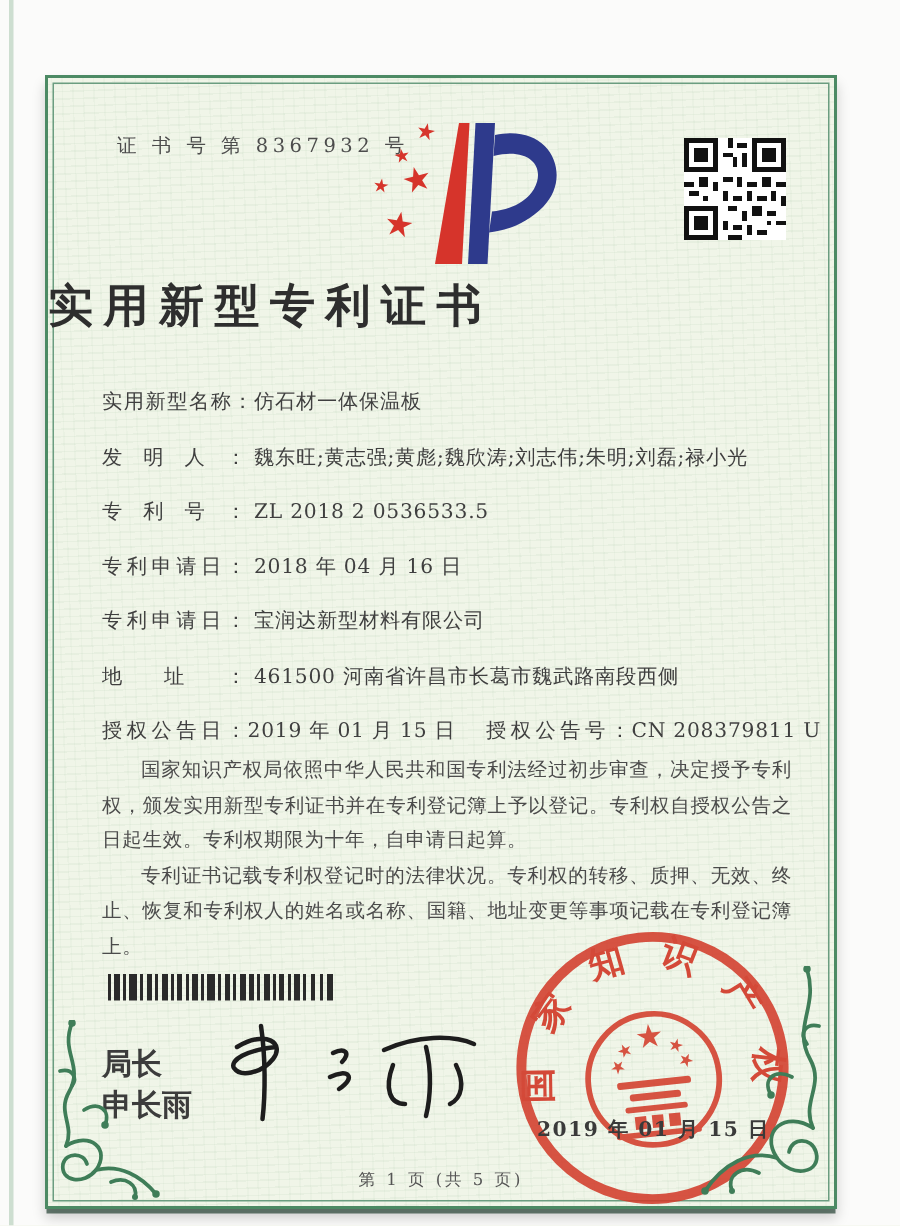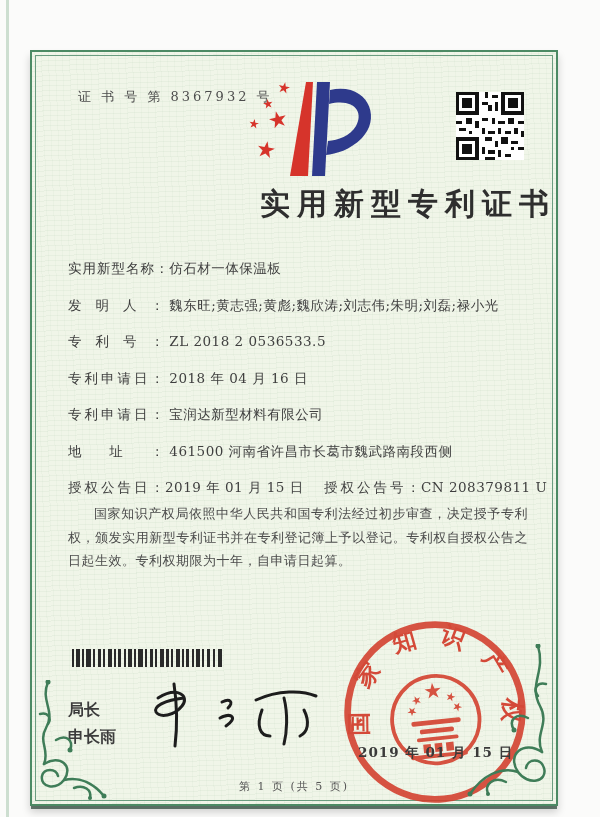--- a/index.html
+++ b/index.html
@@ -17,39 +17,39 @@
       repeating-linear-gradient(-2deg, rgba(110,160,115,.07) 0 1px, rgba(255,255,255,0) 1px 5px),
       repeating-linear-gradient(88deg, rgba(120,170,125,.05) 0 1px, rgba(255,255,255,0) 1px 7px);
     border:2px solid #4c8a64;
     box-shadow:0 4px 0 -1px rgba(25,55,40,.65), 0 6px 8px rgba(0,0,0,.18);
   }
   .paper-inner{position:absolute;inset:3px;border:1px solid #6b9d80;pointer-events:none;}
   .cert-no{position:absolute;left:36px;top:36px;font-size:13px;letter-spacing:3px;color:#4c4c4c;margin-left:10px;}
   .logo{position:absolute;left:208px;top:24px;width:156px;height:106px;}
   .qr{position:absolute;left:424px;top:40px;width:68px;height:68px;}
   .title{
-    position:absolute;left:0;top:132px;width:100%;text-align:right;
+    position:absolute;left:0;top:132px;width:100%;text-align:left;
     font-size:30px;font-weight:bold;letter-spacing:7px;color:#2e2e2e;
   }
   .fields{position:absolute;left:36px;top:206px;right:26px;font-size:13.5px;color:#3f3f3f;}
   .frow{margin-bottom:15.5px;line-height:21px;white-space:nowrap;}
   .flabel{
     display:inline-block;width:97px;letter-spacing:1px;
     text-align:justify;text-align-last:justify;vertical-align:top;
   }
   .fvalue{letter-spacing:.5px;text-align:center;}
   .frow.dual .pair2{margin-left:16px;}
   .body-text{
     position:absolute;left:36px;top:450px;right:28px;
     font-size:13px;line-height:23.5px;color:#4b4b4b;text-align:justify;letter-spacing:.5px;
   }
   .body-text p{margin:0;text-indent:2em;}
   .barcode{position:absolute;left:40px;top:597px;width:150px;height:18px;}
   .officer{position:absolute;left:36px;top:644px;font-family:"DejaVu Sans","Liberation Sans",sans-serif;
-    font-size:16px;font-weight:bold;color:#3c3c3c;line-height:27px;}
+    font-size:20px;font-weight:bold;color:#3c3c3c;line-height:27px;}
   .signature{position:absolute;left:112px;top:622px;width:190px;height:80px;}
   .seal{position:absolute;left:308px;top:565px;width:190px;height:190px;opacity:.92;}
   .seal-date{position:absolute;left:326px;top:692px;font-size:13.5px;font-weight:600;color:#3a3a3a;letter-spacing:1px;white-space:nowrap;}
   .footer-page{position:absolute;left:0;top:727px;width:100%;text-align:center;font-size:11px;color:#555;letter-spacing:2px;}
   .flourish{position:absolute;pointer-events:none;}
   .flourish.bl{left:-2px;top:628px;width:86px;height:122px;}
   .flourish.br{right:-2px;top:592px;width:96px;height:158px;transform:scaleX(-1);}
 </style>
 </head>
 <body>
@@ -156,20 +156,21 @@
       <span class="fvalue">461500 河南省许昌市长葛市魏武路南段西侧</span>
     </div>
     <div class="frow dual">
       <span class="pair1"><span class="flabel">授权公告日：</span><span class="fvalue">2019 年 01 月 15 日</span></span>
       <span class="pair2"><span class="flabel">授权公告号：</span><span class="fvalue">CN 208379811 U</span></span>
     </div>
   </div>
 
   <div class="body-text">
     <p>国家知识产权局依照中华人民共和国专利法经过初步审查，决定授予专利权，颁发实用新型专利证书并在专利登记簿上予以登记。专利权自授权公告之日起生效。专利权期限为十年，自申请日起算。</p>
+    <p>专利证书记载专利权登记时的法律状况。专利权的转移、质押、无效、终止、恢复和专利权人的姓名或名称、国籍、地址变更等事项记载在专利登记簿上。</p>
   </div>
 
   <div class="barcode">
     <svg width="150" height="18" viewBox="0 0 150 18" shape-rendering="crispEdges">
       <g fill="#2a2a2a">
         <rect x="0" width="2" height="18"></rect>
           <rect x="4" width="4" height="18"></rect>
           <rect x="10" width="2" height="18"></rect>
         <rect x="14" width="5" height="18"></rect>
           <rect x="21" width="2" height="18"></rect>

